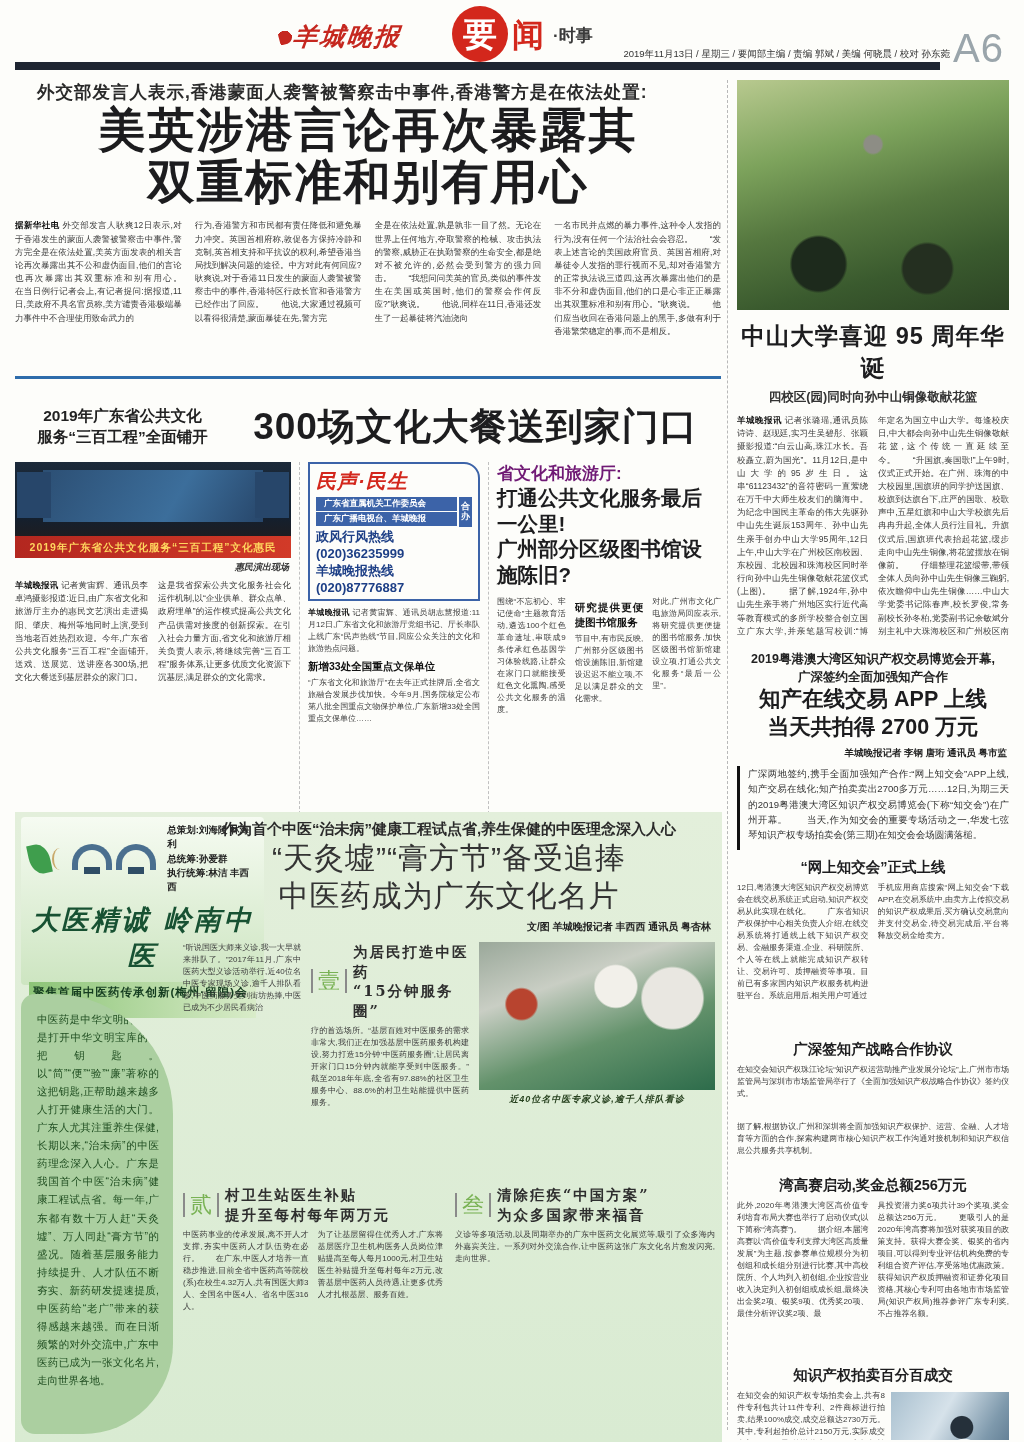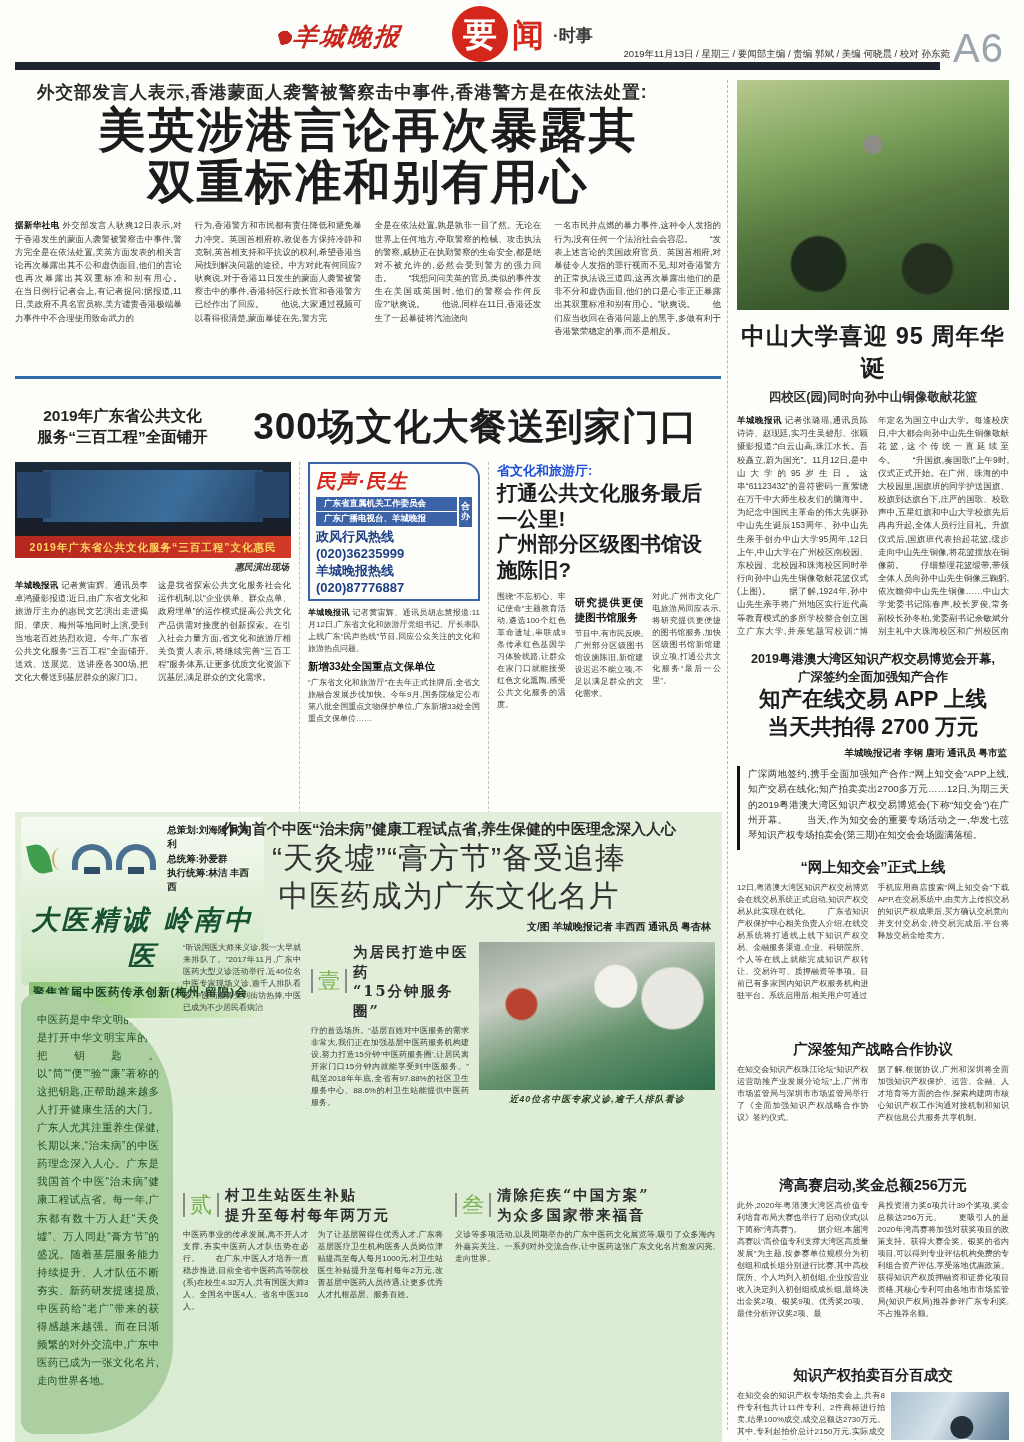--- a/index.html
+++ b/index.html
@@ -49,21 +49,21 @@
   #minsheng-box { border:2px solid #3c63a8; border-radius:0 16px 0 0; padding:4px 6px; position:relative; }
   #minsheng-title { color:#d3271c; font-weight:900; font-size:20px; font-style:italic; letter-spacing:1px; }
   .ms-org-wrap { display:flex; margin-top:2px; }
   .ms-orgs { flex:1; }
   .ms-org { background:#3c63a8; color:#fff; font-size:8.5px; font-weight:bold; padding:1px 8px; margin-bottom:1px; }
   #ms-joint { width:13px; background:#3c63a8; color:#fff; font-size:9px; font-weight:bold; margin-left:2px; display:flex; flex-direction:column; align-items:center; justify-content:center; line-height:1.1; }
   .ms-hotline { color:#1d3f86; font-weight:bold; font-size:13px; margin-top:1px; }
   #library-intro { margin-top:6px; height:212px; }
   .crosshead { font-weight:900; font-size:10.5px; color:#111; margin:4px 0 2px; }
   #culture-right { flex:1; }
-  #lib-dept { font-size:13px; font-weight:bold; color:#1d4ed8; }
+  #lib-dept { font-size:17px; font-weight:bold; color:#701a75; }
   .lib-headline { font-weight:900; font-size:20.5px; color:#1d1d1f; line-height:1.25; }
   #lib-cols { display:flex; gap:9px; margin-top:8px; height:238px; }
   #lib-cols > div { flex:1; }
 
   
   #tcm { left:15px; top:812px; width:707px; height:630px; background:linear-gradient(180deg,#e3efdb,#d9ebd2); overflow:hidden; }
   #tcm-brand { position:absolute; left:6px; top:5px; width:243px; height:168px; background:linear-gradient(180deg,#f6fbf2,#cde5c1); border-radius:4px; padding:6px 8px; }
   #brand-logo-row { display:flex; align-items:center; }
   #leaf-icon { width:22px; height:30px; background:#3f9e4d; border-radius:0 60% 0 60%; transform:rotate(-12deg); }
   #wave-icon { width:16px; height:22px; margin-left:2px; border-left:2px solid #c9a96a; border-radius:50%; }
@@ -303,21 +303,21 @@
   <div id="ip-byline">羊城晚报记者 李钢 唐珩 通讯员 粤市监</div>
   <div id="ip-lead">广深两地签约,携手全面加强知产合作:“网上知交会”APP上线,知产交易在线化;知产拍卖卖出2700多万元……12日,为期三天的2019粤港澳大湾区知识产权交易博览会(下称“知交会”)在广州开幕。　　当天,作为知交会的重要专场活动之一,华发七弦琴知识产权专场拍卖会(第三期)在知交会会场圆满落槌。</div>
 
   <div class="ip-sub">“网上知交会”正式上线</div>
   <div class="ip-cols" style="height:150px;">
     <div class="col-xs">12日,粤港澳大湾区知识产权交易博览会在线交易系统正式启动,知识产权交易从此实现在线化。　　广东省知识产权保护中心相关负责人介绍,在线交易系统将打通线上线下知识产权交易、金融服务渠道,企业、科研院所、个人等在线上就能完成知识产权转让、交易许可、质押融资等事项。目前已有多家国内知识产权服务机构进驻平台。系统启用后,相关用户可通过</div>
     <div class="col-xs">手机应用商店搜索“网上知交会”下载APP,在交易系统中,由卖方上传拟交易的知识产权成果后,买方确认交易意向并支付交易金,待交易完成后,平台将释放交易金给卖方。</div>
   </div>
 
   <div class="ip-sub">广深签知产战略合作协议</div>
-  <div class="ip-cols" style="height:104px;">
+  <div class="ip-cols" style="height:104px;flex-direction:column;">
     <div class="col-xs">在知交会知识产权珠江论坛“知识产权运营助推产业发展分论坛”上,广州市市场监管局与深圳市市场监管局举行了《全面加强知识产权战略合作协议》签约仪式。</div>
     <div class="col-xs">据了解,根据协议,广州和深圳将全面加强知识产权保护、运营、金融、人才培育等方面的合作,探索构建两市核心知识产权工作沟通对接机制和知识产权信息公共服务共享机制。</div>
   </div>
 
   <div class="ip-sub">湾高赛启动,奖金总额256万元</div>
   <div class="ip-cols" style="height:158px;">
     <div class="col-xs">此外,2020年粤港澳大湾区高价值专利培育布局大赛也举行了启动仪式(以下简称“湾高赛”)。　　据介绍,本届湾高赛以“高价值专利支撑大湾区高质量发展”为主题,按参赛单位规模分为初创组和成长组分别进行比赛,其中高校院所、个人均列入初创组,企业按营业收入决定列入初创组或成长组,最终决出金奖2项、银奖9项、优秀奖20项、最佳分析评议奖2项、最</div>
     <div class="col-xs">具投资潜力奖6项共计39个奖项,奖金总额达256万元。　　更吸引人的是2020年湾高赛将加强对获奖项目的政策支持。获得大赛金奖、银奖的省内项目,可以得到专业评估机构免费的专利组合资产评估,享受落地优惠政策。获得知识产权质押融资和证券化项目资格,其核心专利可由各地市市场监管局(知识产权局)推荐参评广东专利奖,不占推荐名额。</div>
   </div>
 

